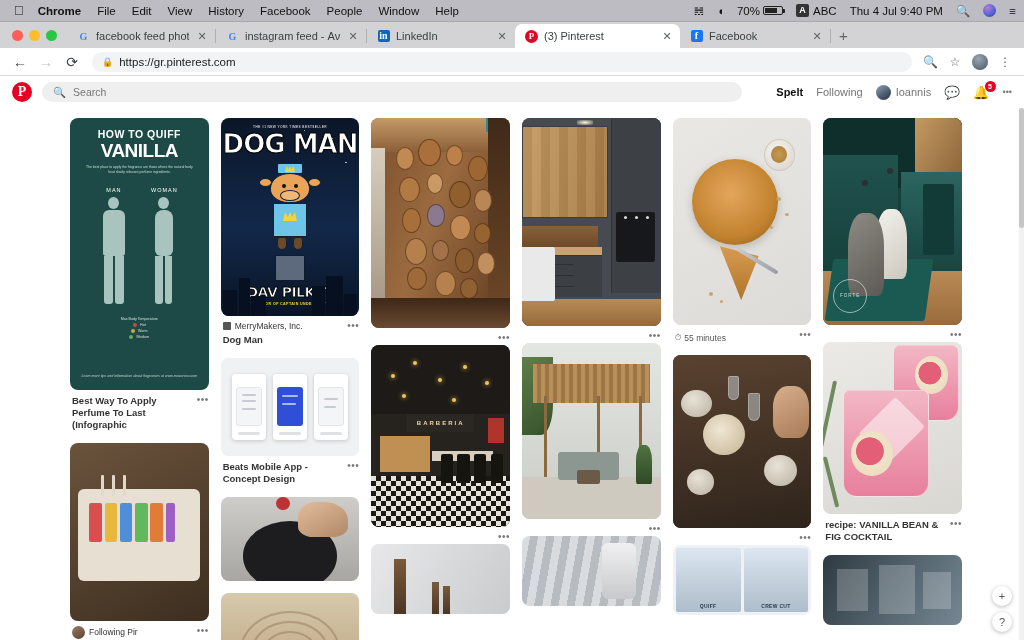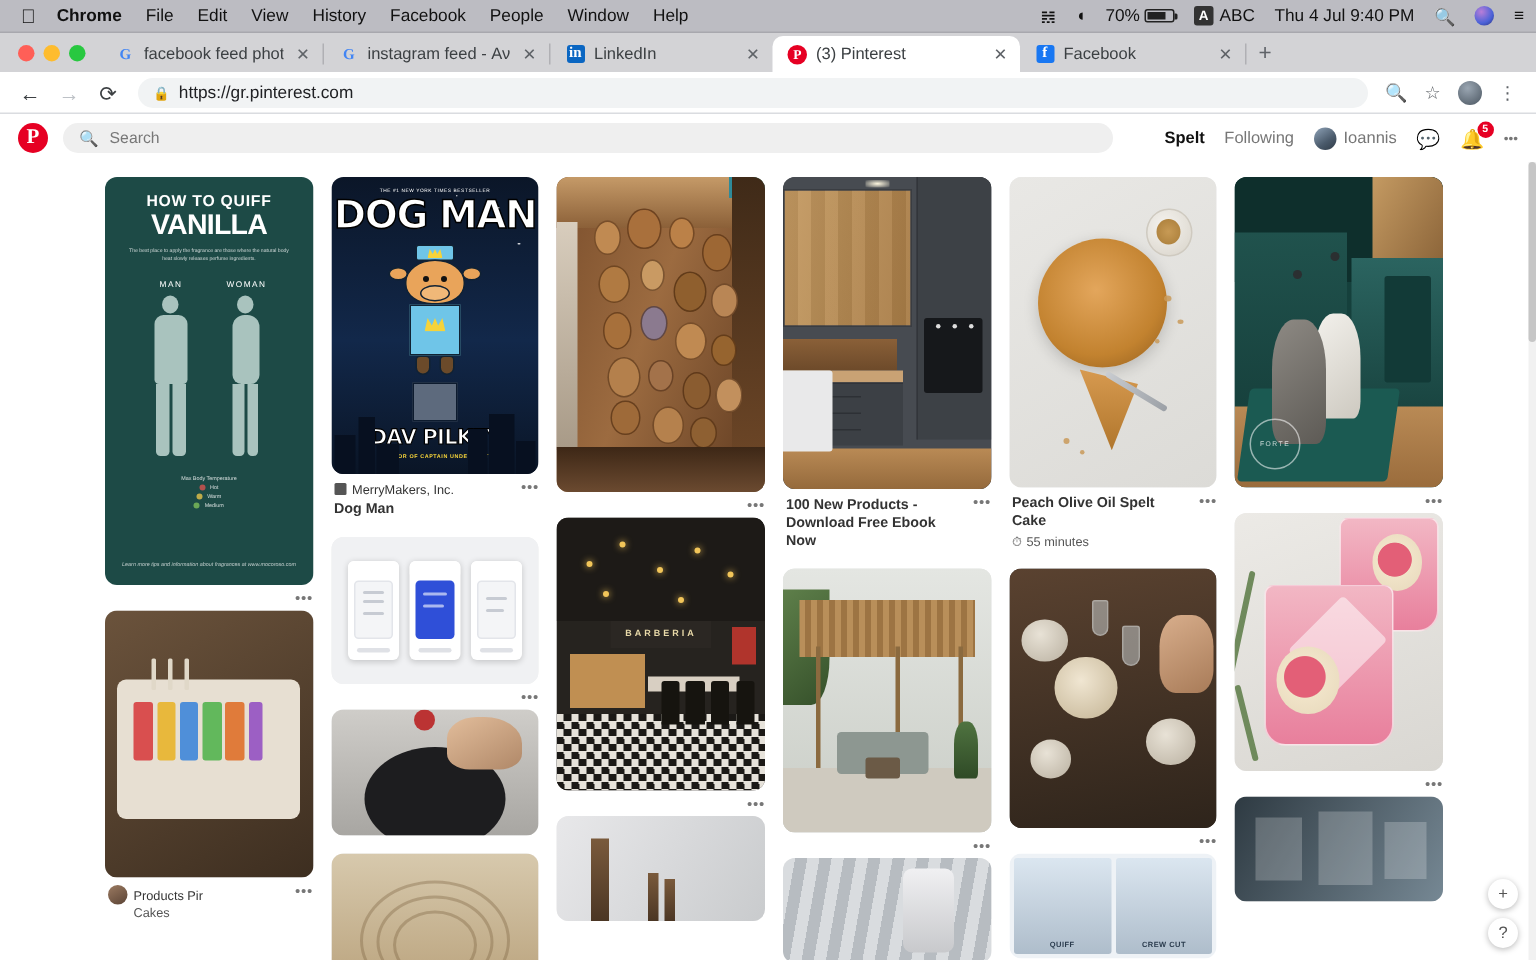--- a/index.html
+++ b/index.html
@@ -565,20 +565,21 @@
                 </div>
               <div class="row">
                   <i style="background:#7fbf5a;"></i>
                   <span>Medium</span>
                 </div>
             </div>
             <div class="foot">Learn more tips and information about fragrances at www.mocoroso.com</div>
           </div>
         </div>
         <div class="meta">
+          <div class="ptitle">Best Way To Apply Perfume To Last (Infographic</div>
           <div class="dots">•••</div>
         </div>
       </div>
 
       <div class="pin">
         <div class="media">
           <div class="art-jake">
             <div class="jk-board"></div>
             <div class="jk-cand" style="left:22%;"></div>
             <div class="jk-cand" style="left:30%;"></div>
@@ -587,21 +588,21 @@
             <div class="jk-letter" style="left:25%; width:9%; background:#e8b83c;"></div>
             <div class="jk-letter" style="left:36%; width:9%; background:#4f8fd9;"></div>
             <div class="jk-letter" style="left:47%; width:9%; background:#62b85c;"></div>
             <div class="jk-letter" style="left:58%; width:9%; background:#e07b3a;"></div>
             <div class="jk-letter" style="left:69%; width:7%; background:#9c5fc4;"></div>
           </div>
         </div>
         <div class="meta">
           <div class="attrib">
             <span class="uface"></span>
-            <span>Products Pir</span>
+            <span>Following Pir</span>
           </div>
           <div class="psub" style="margin-left:17px;margin-top:-3px;">Cakes</div>
           <div class="dots">•••</div>
         </div>
       </div>
 
     </div>
 
     <div class="col">
 
@@ -677,20 +678,21 @@
               <div class="ph-top"></div>
               <div class="ph-blue">
                   <i style="top:10px;"></i>
                   <i style="top:18px;width:50%;"></i>
                 </div>
               <div class="ph-bar"></div>
             </div>
           </div>
         </div>
         <div class="meta">
+          <div class="ptitle">Beats Mobile App - Concept Design</div>
           <div class="dots">•••</div>
         </div>
       </div>
 
       <div class="pin">
         <div class="media">
           <div class="art-tire">
             <div class="tr-rose"></div>
             <div class="tr-tire"></div>
             <div class="tr-hand"></div>
@@ -806,21 +808,20 @@
             <div class="k-oven">
                 <i style="left:20%;"></i>
                 <i style="left:48%;"></i>
                 <i style="left:76%;"></i>
               </div>
             <div class="k-floor"></div>
             <div class="k-table"></div>
           </div>
         </div>
         <div class="meta">
-          <div class="ptitle">100 New Products - Download Free Ebook Now</div>
           <div class="dots">•••</div>
         </div>
       </div>
 
       <div class="pin">
         <div class="media">
           <div class="art-patio">
             <div class="pt-wall"></div>
             <div class="pt-green"></div>
             <div class="pt-pergola"></div>
@@ -858,21 +859,20 @@
             <div class="cake-bowl"></div>
             <div class="cake-server"></div>
             <div class="crumb" style="right:22%;top:38%;width:5px;height:4px;"></div>
             <div class="crumb" style="right:16%;top:46%;width:4px;height:3px;"></div>
             <div class="crumb" style="right:28%;top:52%;width:3px;height:3px;"></div>
             <div class="crumb" style="left:26%;top:84%;width:4px;height:4px;"></div>
             <div class="crumb" style="left:34%;top:88%;width:3px;height:3px;"></div>
           </div>
         </div>
         <div class="meta">
-          <div class="ptitle">Peach Olive Oil Spelt Cake</div>
           <div class="psub">
             <span>⏱</span>
             <span>55 minutes</span>
           </div>
           <div class="dots">•••</div>
         </div>
       </div>
 
       <div class="pin">
         <div class="media">
@@ -937,20 +937,21 @@
             <div class="ck-rosemary" style="left:2%;top:22%;width:4px;height:40%;transform:rotate(12deg);"></div>
             <div class="ck-rosemary" style="left:4%;bottom:4%;width:4px;height:30%;transform:rotate(-14deg);"></div>
             <div class="ck-glass" style="right:2%;top:2%;width:48%;height:44%;"></div>
             <div class="ck-fig" style="right:10%;top:8%;width:24%;height:22%;"></div>
             <div class="ck-glass" style="left:14%;top:28%;width:62%;height:62%;"></div>
             <div class="ck-ice" style="left:34%;top:36%;width:30%;height:30%;"></div>
             <div class="ck-fig" style="left:20%;top:52%;width:30%;height:26%;"></div>
           </div>
         </div>
         <div class="meta">
+          <div class="ptitle">recipe: VANILLA BEAN &amp; FIG COCKTAIL</div>
           <div class="dots">•••</div>
         </div>
       </div>
 
       <div class="pin">
         <div class="media">
           <div class="art-glassbuilding">
             <div class="gb-win" style="left:10%;top:20%;width:22%;height:60%;"></div>
             <div class="gb-win" style="left:40%;top:14%;width:26%;height:70%;"></div>
             <div class="gb-win" style="left:72%;top:24%;width:20%;height:54%;"></div>

